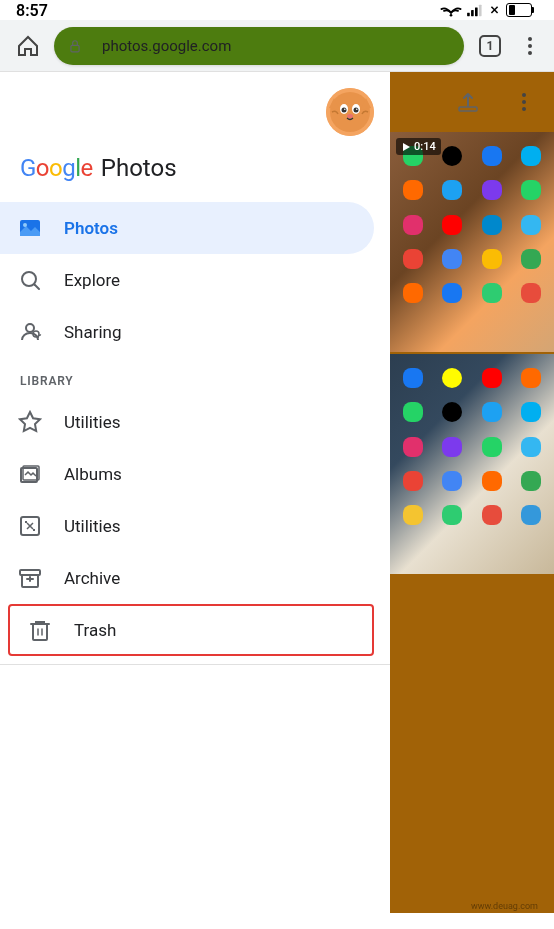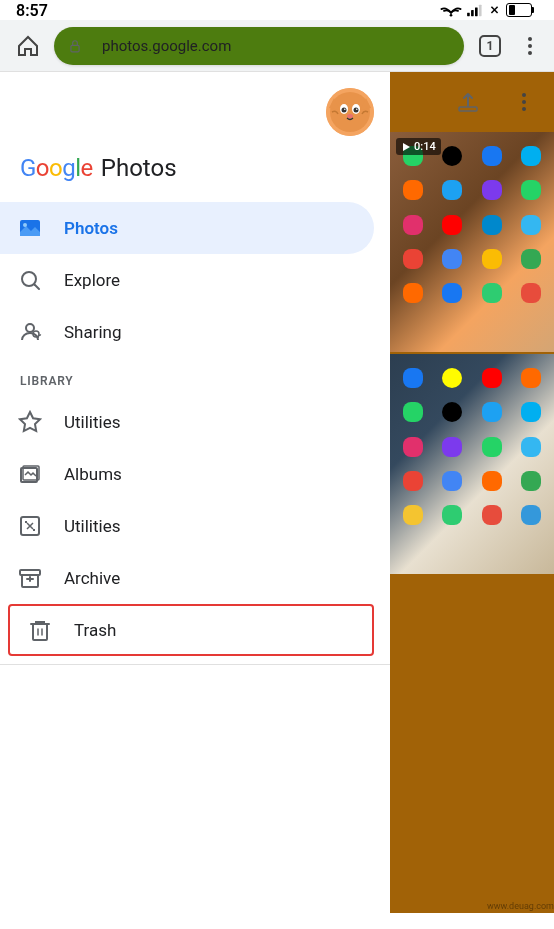--- a/index.html
+++ b/index.html
@@ -294,21 +294,21 @@
     .divider {
       height: 1px;
       background: #e0e0e0;
       margin: 8px 0;
     }
 
     
     .watermark {
       position: absolute;
       bottom: 2px;
-      right: 0;
+      right: 16px;
       font-size: 9px;
       color: rgba(0,0,0,0.4);
     }
 
     
     .three-dots {
       display: flex;
       flex-direction: column;
       gap: 3px;
       align-items: center;

